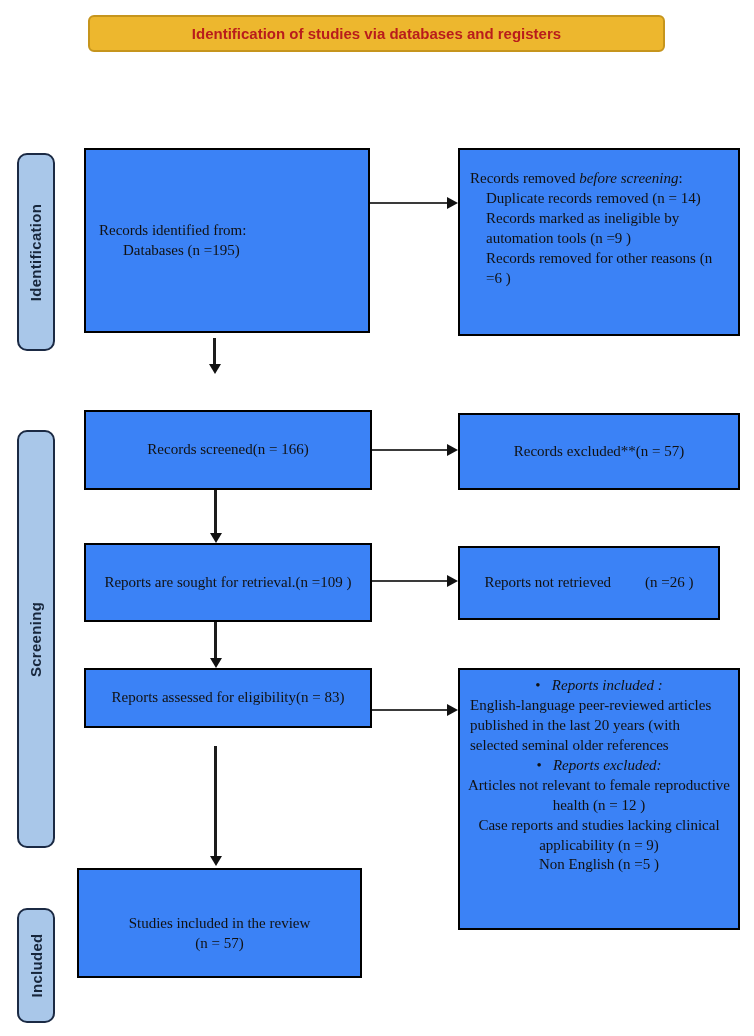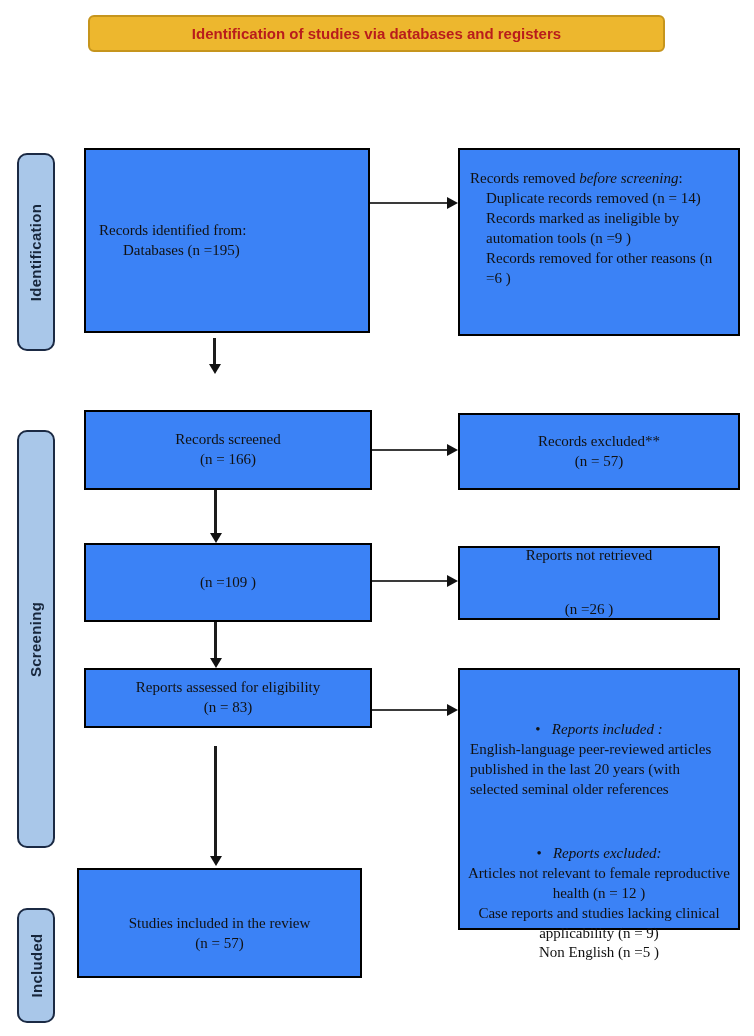--- a/index.html
+++ b/index.html
@@ -27,31 +27,31 @@
     transform:rotate(-90deg); white-space:nowrap;
     font-family:"Liberation Sans", sans-serif; font-weight:bold;
     font-size:15px; color:#17263B; letter-spacing:.3px;
   }
 
   
   .flow-box {
     position:absolute; background:#3b82f6; border:2px solid #000;
     box-sizing:border-box; font-size:15px; line-height:1.33;
   }
-  .center-box { display:flex; flex-direction:column; align-items:center; justify-content:center; text-align:left; }
+  .center-box { display:flex; align-items:center; justify-content:center; text-align:left; }
   .top-center-box { display:flex; flex-direction:column; align-items:center; text-align:center; padding-top:22px;justify-content:center; }
 
   .box-identified { display:flex; flex-direction:column; justify-content:center; padding-left:13px; }
   .box-identified .indent { padding-left:24px; }
 
   .box-removed { padding:19px 8px 0 10px; }
   .box-removed .rm-item { margin-left:16px; }
 
   .box-reasons { padding:6px 8px 0 8px; }
-  .bullet-heading { text-align:center; font-style:italic;margin-top:44px; }
+  .bullet-heading { text-align:center; font-style:italic; }
   .bullet-heading::before { content:"\2022\00A0\00A0\00A0"; font-style:normal; }
   .reason-body { text-align:left; padding:0 2px; }
   .reason-centered { text-align:center; }
 
   
   .arrow-h { position:absolute; height:2px; background:#3a3a3a; }
   .arrow-h::after {
     content:""; position:absolute; right:-11px; top:-5px; width:0; height:0;
     border-top:6px solid transparent; border-bottom:6px solid transparent;
     border-left:11px solid #111;
@@ -98,20 +98,21 @@
     <div>Records screened</div>
     <div>(n = 166)</div>
   </div>
 
   <div class="flow-box center-box" style="left:458px; top:413px; width:282px; height:77px;">
     <div>Records excluded**</div>
     <div>(n = 57)</div>
   </div>
 
   <div class="flow-box center-box" style="left:84px; top:543px; width:288px; height:79px;">
+    <div>Reports are sought for retrieval.</div>
     <div>(n =109 )</div>
   </div>
 
   <div class="flow-box center-box" style="left:458px; top:546px; width:262px; height:74px;gap:34px;">
     <div>Reports not retrieved</div>
     <div>(n =26 )</div>
   </div>
 
   <div class="flow-box center-box" style="left:84px; top:668px; width:288px; height:60px;">
     <div>Reports assessed for eligibility</div>

